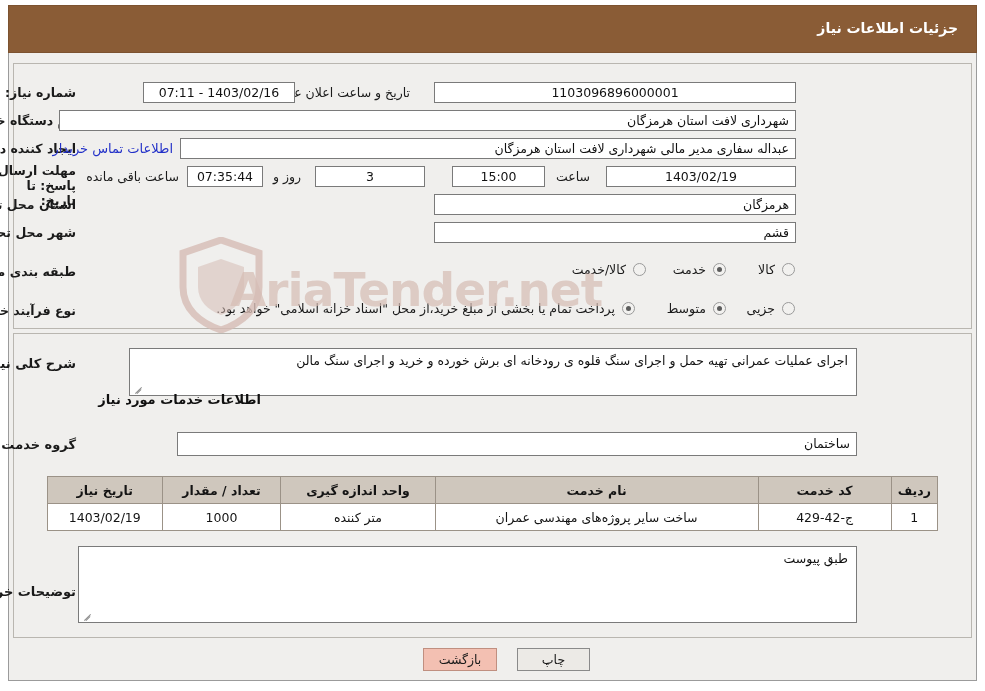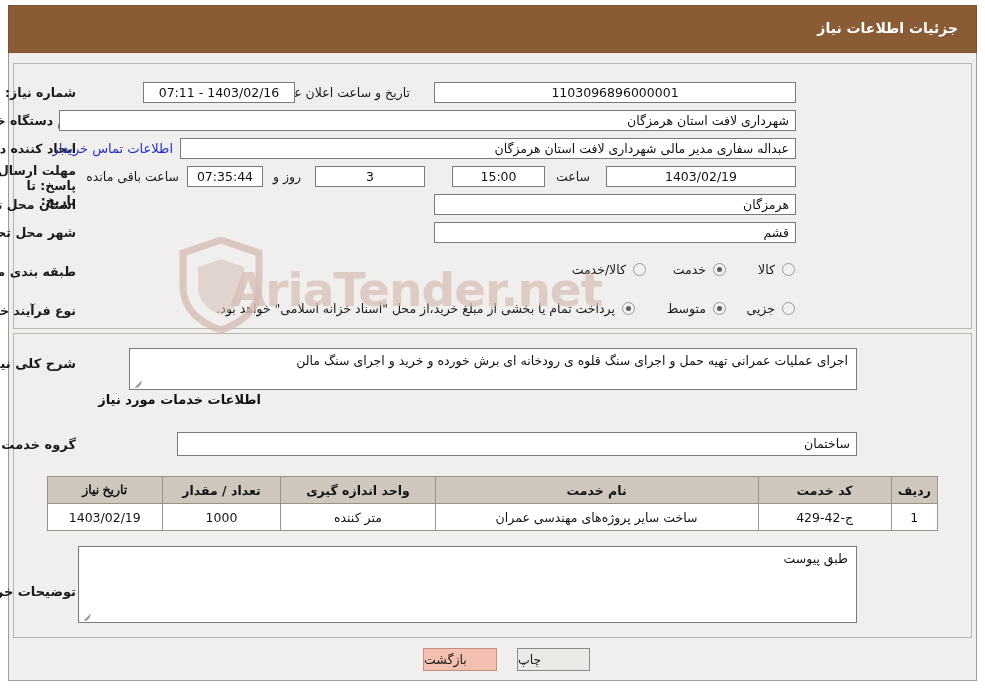--- a/index.html
+++ b/index.html
@@ -217,21 +217,21 @@
     text-align: center;
     color: #141414;
     padding: 0 4px;
   }
 
   
   .btn {
     position: absolute;
     height: 23px;
     line-height: 21px;
-    text-align: left;
+    text-align: center;
     font-size: 12.5px;
     border: 1px solid #8a8a8a;
     box-sizing: border-box;
     cursor: pointer;
   }
   .btn-print {
     background: #eceae6;
     color: #1a1a1a;
   }
   .btn-back {
@@ -298,39 +298,39 @@
 <div class="radio" style="right:190px; top:302px;"></div>
 <div class="radio-lbl" style="right:210px; top:301px;">جزیی</div>
 <div class="radio checked" style="right:259px; top:302px;"></div>
 <div class="radio-lbl" style="right:279px; top:301px;">متوسط</div>
 <div class="radio checked" style="right:350px; top:302px;"></div>
 <div class="radio-lbl" style="right:370px; top:301px;">پرداخت تمام یا بخشی از مبلغ خرید،از محل "اسناد خزانه اسلامی" خواهد بود.</div>
 
 <div class="panel-mid"></div>
 
 <div class="lbl bold" style="right:909px; top:356px; font-size:13px;">شرح کلی نیاز:</div>
-<div class="textbox" style="right:128px; top:348px; width:728px; height:42px;">
+<div class="textbox" style="right:128px; top:348px; width:728px; height:48px;">
   <span>اجرای عملیات عمرانی تهیه حمل و اجرای سنگ قلوه ی رودخانه ای برش خورده و خرید و اجرای سنگ مالن</span>
   <span class="resize-grip"></span>
 </div>
 
 <div class="section-title" style="right:724px; top:392px;">اطلاعات خدمات مورد نیاز</div>
 
 <div class="lbl bold" style="right:909px; top:437px; font-size:13px;">گروه خدمت:</div>
 <div class="field rightal" style="right:128px; top:432px; width:680px; height:24px; line-height:22px;">ساختمان</div>
 
 <table class="svc-table">
   <thead>
     <tr>
       <th style="width:38px;">ردیف</th>
       <th style="width:133px;">کد خدمت</th>
       <th style="width:350px;">نام خدمت</th>
       <th style="width:160px;">واحد اندازه گیری</th>
       <th style="width:120px;">تعداد / مقدار</th>
-      <th style="width:110px;font-family:Liberation Serif, serif;">تاریخ نیاز</th>
+      <th style="width:110px;">تاریخ نیاز</th>
     </tr>
   </thead>
   <tbody>
     <tr>
       <td>1</td>
       <td>ج-42-429</td>
       <td>ساخت سایر پروژه‌های مهندسی عمران</td>
       <td>متر کننده</td>
       <td>1000</td>
       <td>1403/02/19</td>

